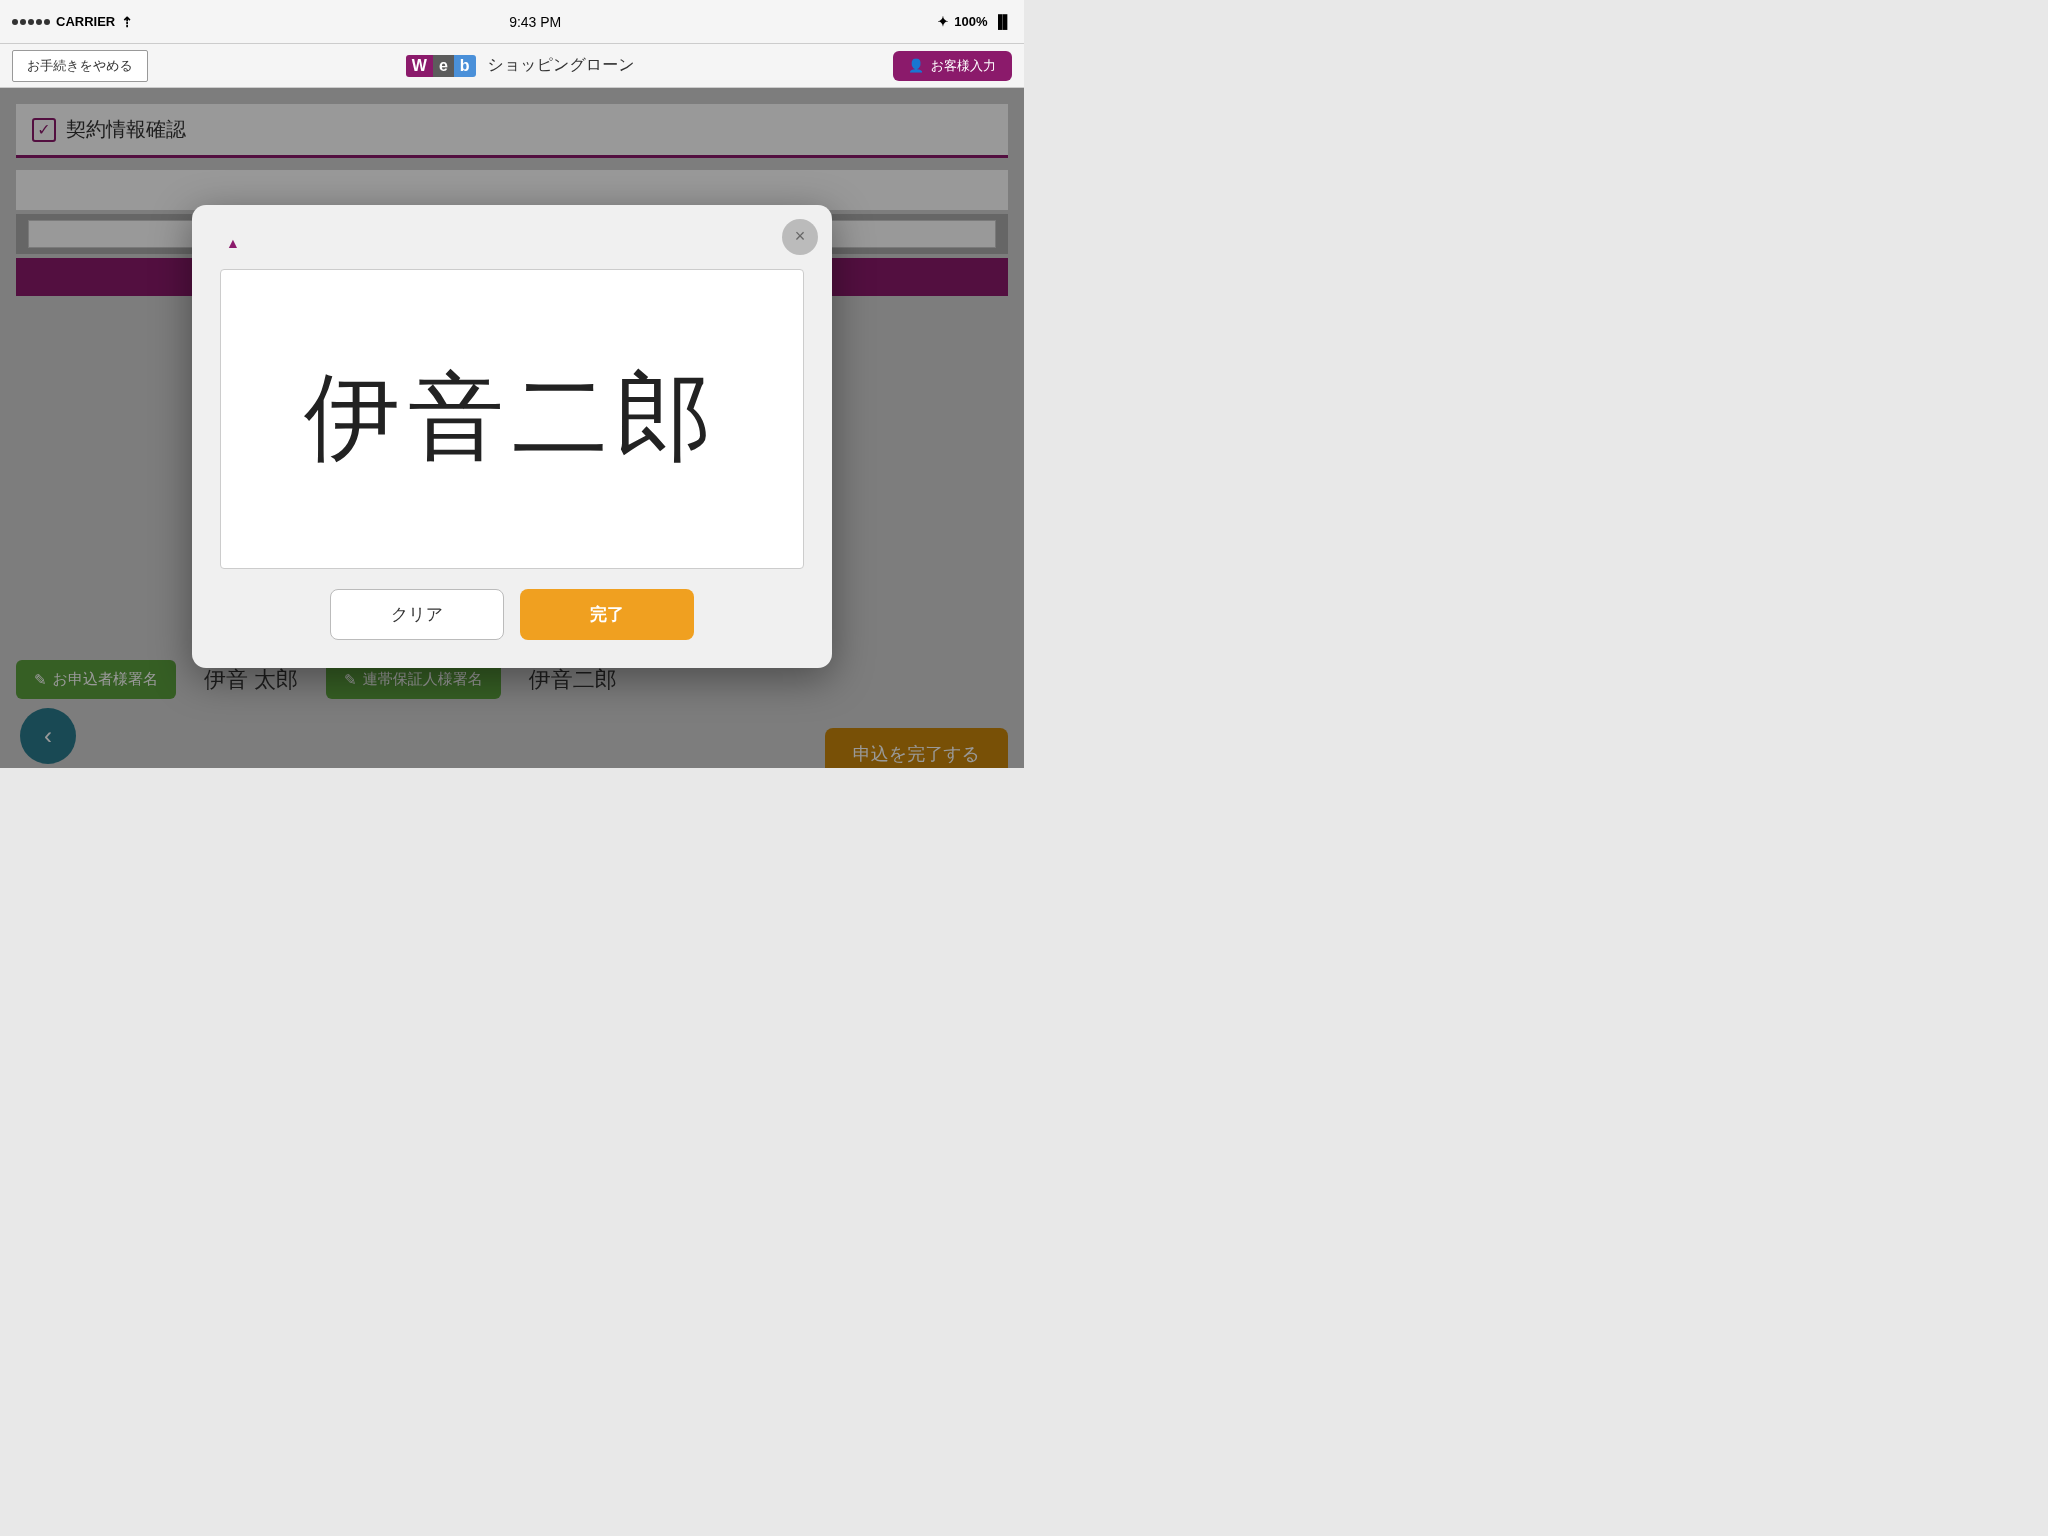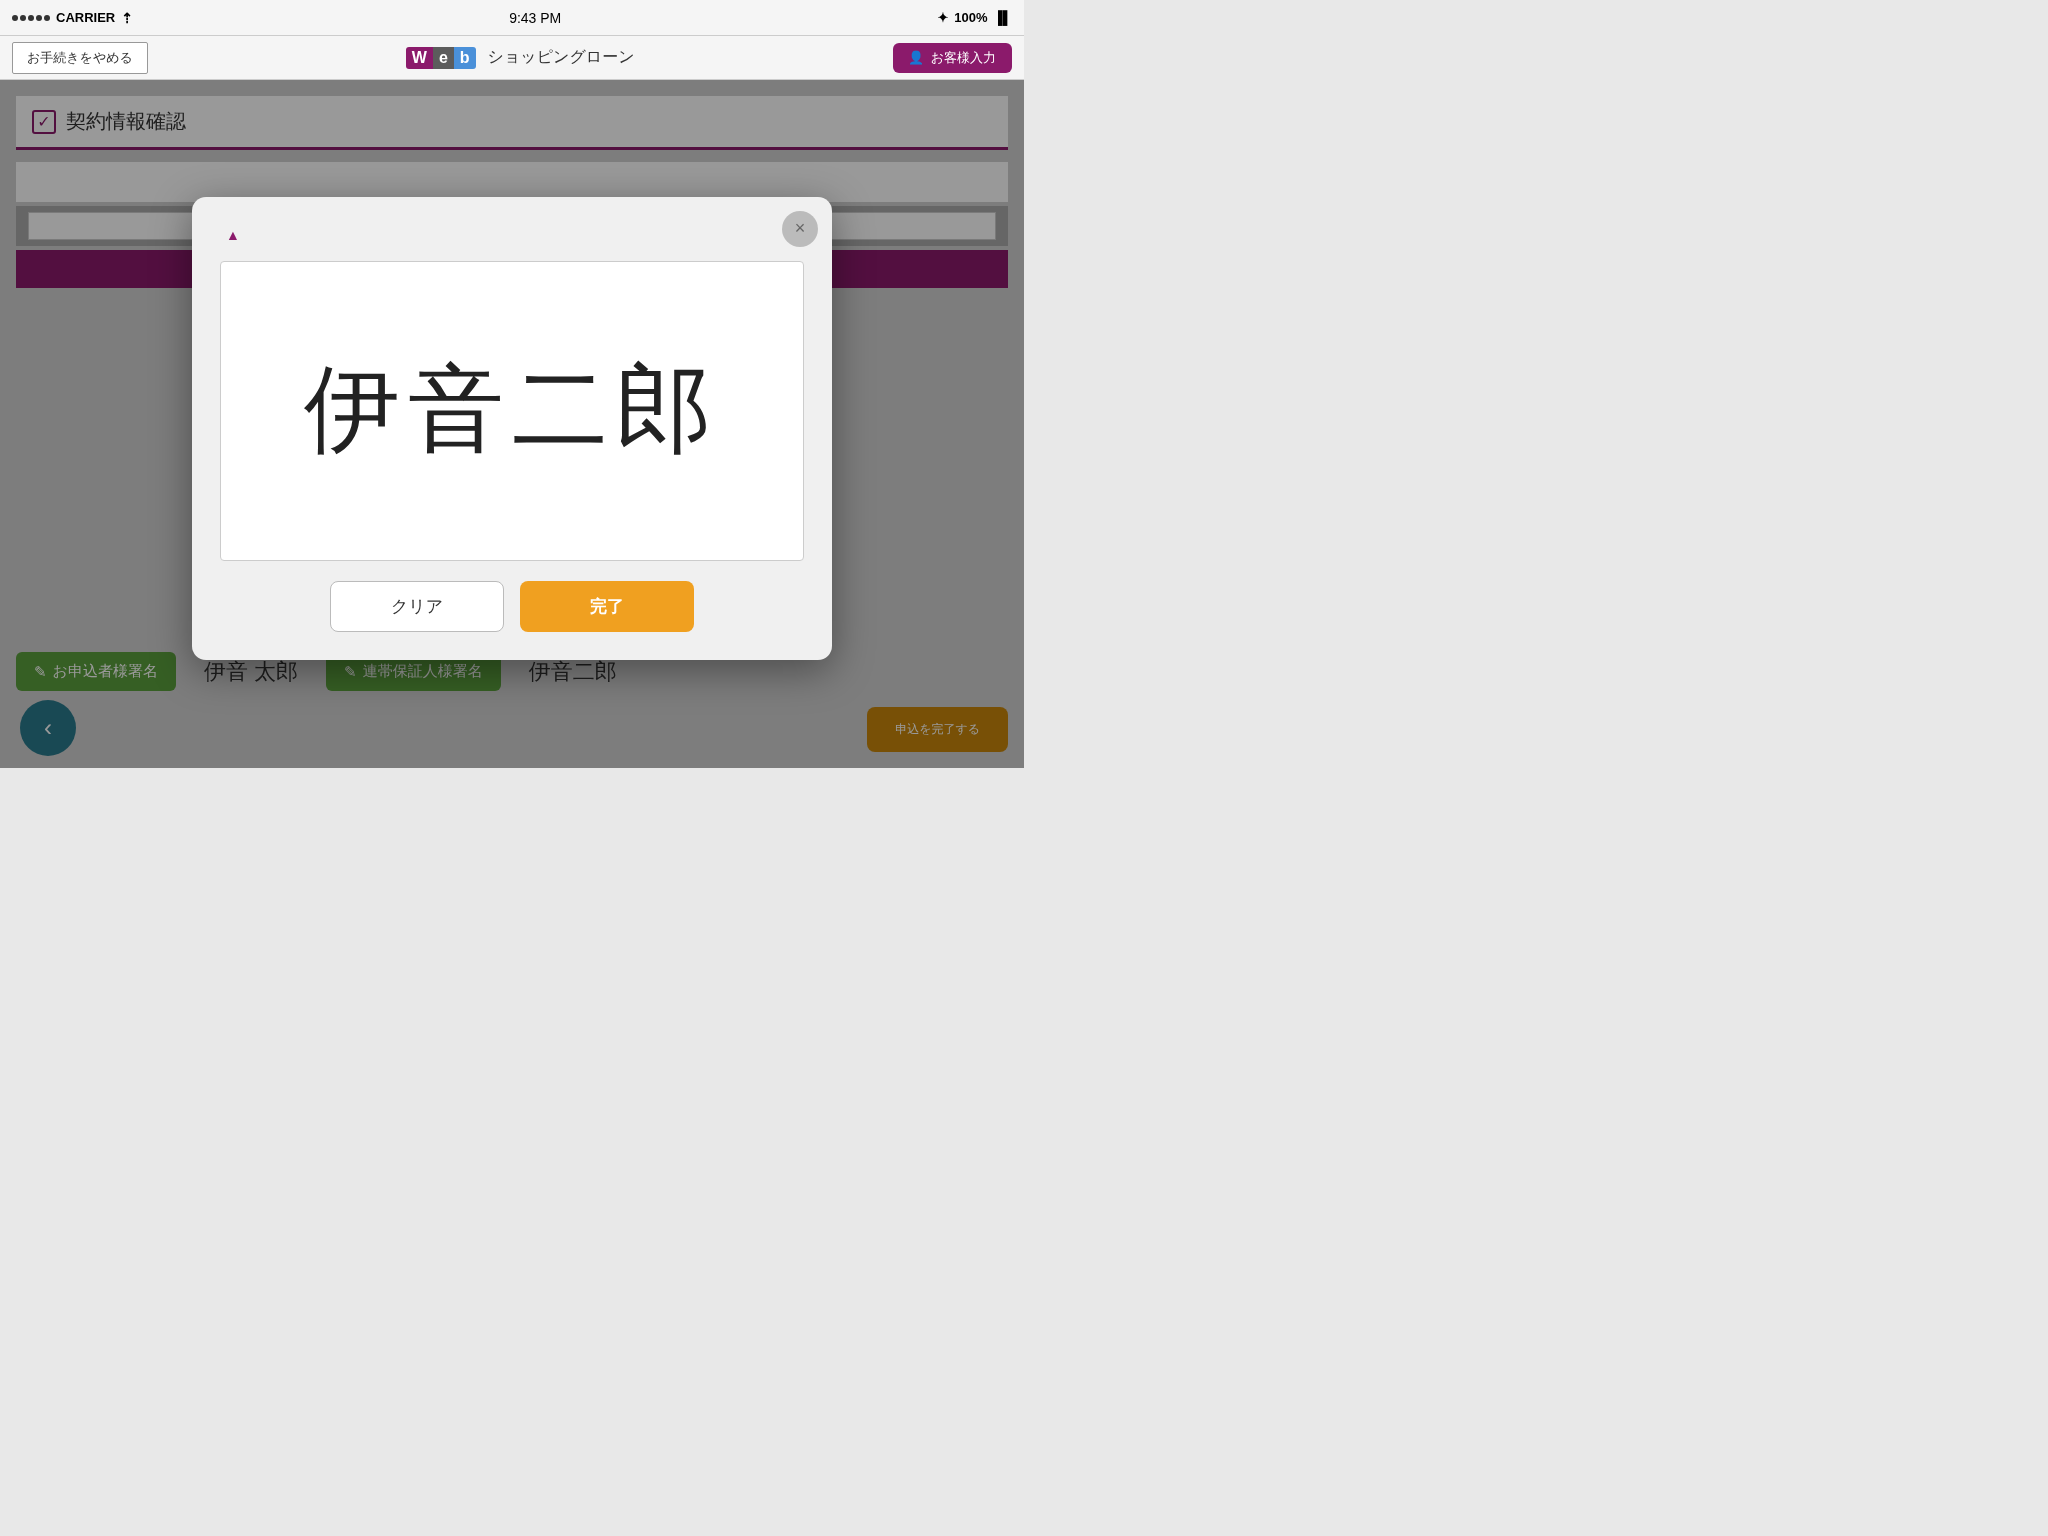--- a/index.html
+++ b/index.html
@@ -8,21 +8,21 @@
       background: #e8e8e8;
       width: 1024px;
       height: 768px;
       overflow: hidden;
       position: relative;
     }
 
     
     .status-bar {
       background: #f5f5f5;
-      height: 36px;
+      height: 44px;
       display: flex;
       align-items: center;
       justify-content: space-between;
       padding: 0 12px;
       font-size: 13px;
       font-weight: 600;
       border-bottom: 1px solid #ccc;
     }
     .status-left {
       display: flex;
@@ -169,28 +169,28 @@
       color: white;
       font-size: 24px;
       cursor: pointer;
       border: none;
       z-index: 10;
     }
 
     
     .submit-btn {
       position: absolute;
-      bottom: 24px;
+      bottom: 4px;
       right: 16px;
       background: #c8860a;
       color: white;
       border: none;
       border-radius: 8px;
       padding: 14px 28px;
-      font-size: 12px;
+      font-size: 18px;
       cursor: pointer;
       z-index: 10;
     }
 
     
     .modal-overlay {
       position: absolute;
       top: 0; left: 0; right: 0; bottom: 0;
       background: rgba(0,0,0,0.4);
       display: flex;

